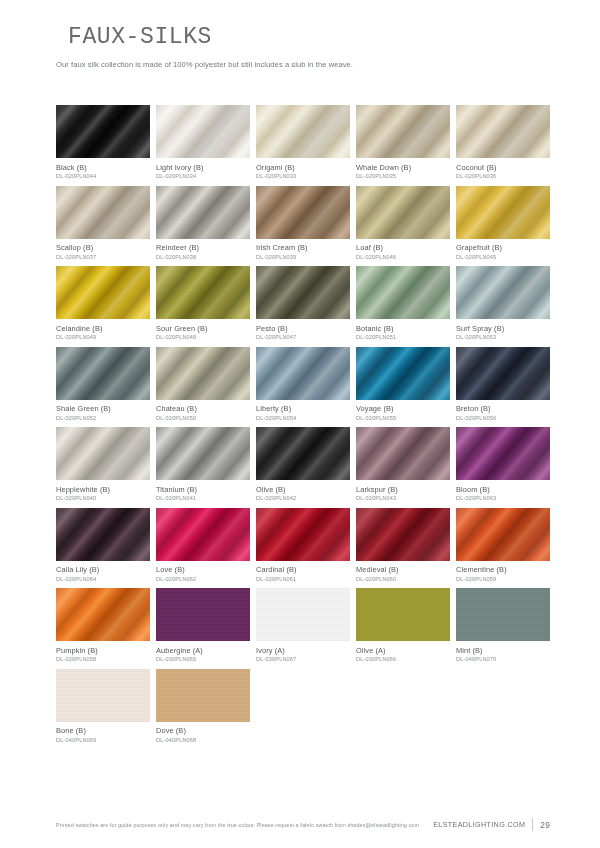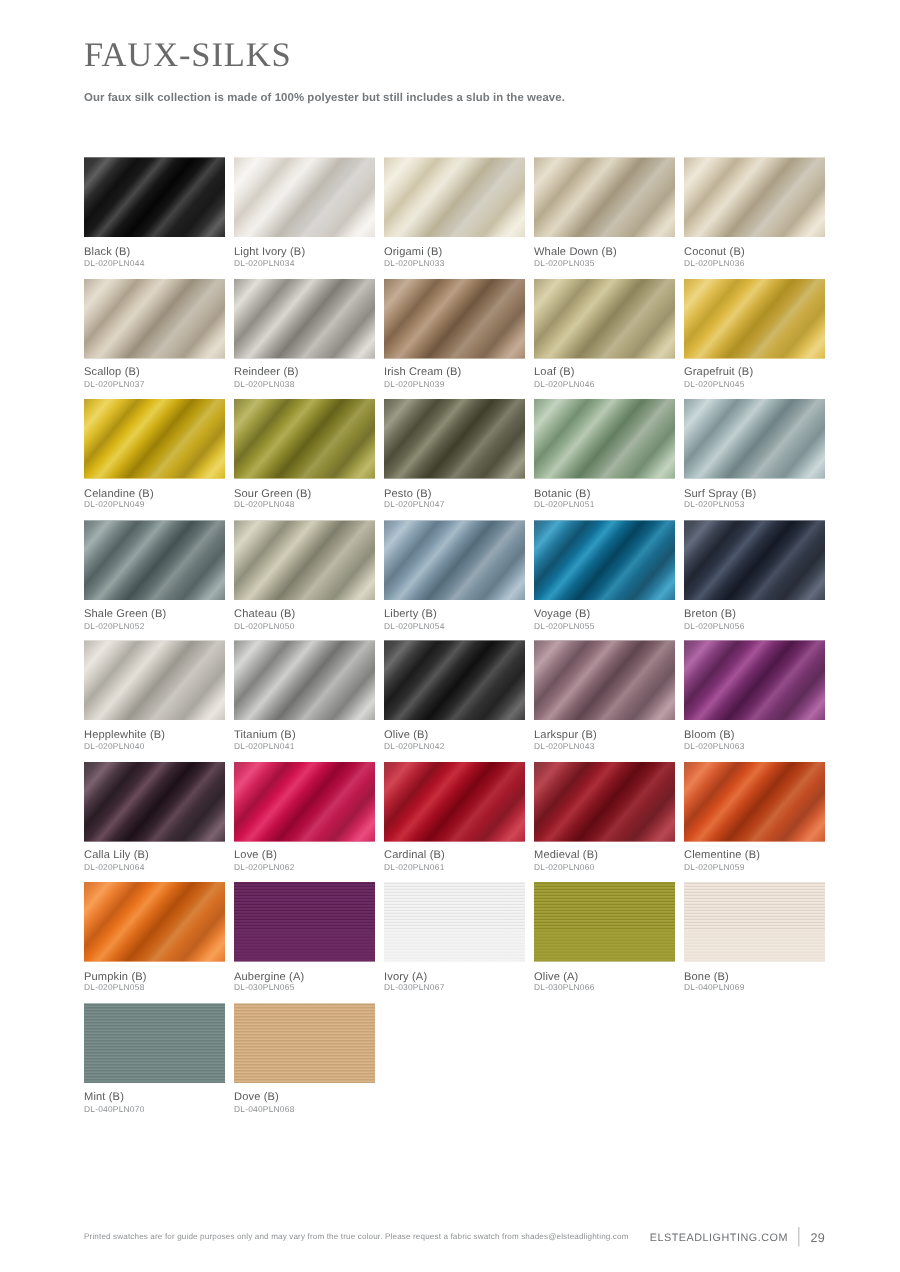--- a/index.html
+++ b/index.html
@@ -30,30 +30,29 @@
     position: absolute;
     left: 56px;
     top: 24px;
     width: 500px;
   }
   .page-title {
     font-size: 23px;
     font-weight: 300;
     letter-spacing: 0.6px;
     color: #6a6a6a;
-    margin: 0 0 9px 0;
-    font-family: Liberation Serif, serif;
+    margin: 0 0 9px 12px;
+    font-family: Liberation Mono, monospace;
   }
   .intro-line {
     font-size: 7.6px;
     line-height: 11px;
     color: #75797c;
     letter-spacing: 0.05px;
     margin: 0;
-    font-weight: bold;
   }
 
   
   .grid {
     position: absolute;
     left: 56px;
     top: 105px;
     width: 494px;
     display: grid;
     grid-template-columns: repeat(5, 94px);
@@ -404,32 +403,32 @@
         <div class="cap-code">DL-030PLN067</div>
       </div>
       <div class="cell">
         <div class="swatch" style="background: rgb(155, 151, 49);">
           <div class="sheen" style="background-image: repeating-linear-gradient(0deg, rgb(138, 134, 38) 0px, rgb(170, 166, 64) 1px, rgb(155, 151, 49) 2px), repeating-linear-gradient(90deg, rgba(255, 255, 255, 0.16) 0px, rgba(0, 0, 0, 0.1) 1px, rgba(0, 0, 0, 0) 2px); opacity: 0.85;"></div>
         </div>
         <div class="cap-name">Olive (A)</div>
         <div class="cap-code">DL-030PLN066</div>
       </div>
       <div class="cell">
+        <div class="swatch" style="background: rgb(110, 131, 128);">
+          <div class="sheen" style="background-image: repeating-linear-gradient(0deg, rgb(95, 115, 111) 0px, rgb(126, 147, 143) 1px, rgb(110, 131, 128) 2px), repeating-linear-gradient(90deg, rgba(255, 255, 255, 0.16) 0px, rgba(0, 0, 0, 0.1) 1px, rgba(0, 0, 0, 0) 2px); opacity: 0.85;"></div>
+        </div>
+        <div class="cap-name">Mint (B)</div>
+        <div class="cap-code">DL-040PLN070</div>
+      </div>
+      <div class="cell">
         <div class="swatch" style="background: rgb(236, 225, 216);">
           <div class="sheen" style="background-image: repeating-linear-gradient(0deg, rgb(222, 210, 200) 0px, rgb(245, 236, 228) 1px, rgb(236, 225, 216) 2px), repeating-linear-gradient(90deg, rgba(255, 255, 255, 0.16) 0px, rgba(0, 0, 0, 0.1) 1px, rgba(0, 0, 0, 0) 2px); opacity: 0.85;"></div>
         </div>
         <div class="cap-name">Bone (B)</div>
         <div class="cap-code">DL-040PLN069</div>
-      </div>
-      <div class="cell">
-        <div class="swatch" style="background: rgb(110, 131, 128);">
-          <div class="sheen" style="background-image: repeating-linear-gradient(0deg, rgb(95, 115, 111) 0px, rgb(126, 147, 143) 1px, rgb(110, 131, 128) 2px), repeating-linear-gradient(90deg, rgba(255, 255, 255, 0.16) 0px, rgba(0, 0, 0, 0.1) 1px, rgba(0, 0, 0, 0) 2px); opacity: 0.85;"></div>
-        </div>
-        <div class="cap-name">Mint (B)</div>
-        <div class="cap-code">DL-040PLN070</div>
       </div>
       <div class="cell">
         <div class="swatch" style="background: rgb(205, 168, 123);">
           <div class="sheen" style="background-image: repeating-linear-gradient(0deg, rgb(189, 151, 106) 0px, rgb(220, 185, 141) 1px, rgb(205, 168, 123) 2px), repeating-linear-gradient(90deg, rgba(255, 255, 255, 0.16) 0px, rgba(0, 0, 0, 0.1) 1px, rgba(0, 0, 0, 0) 2px); opacity: 0.85;"></div>
         </div>
         <div class="cap-name">Dove (B)</div>
         <div class="cap-code">DL-040PLN068</div>
       </div>
     </div>
 

